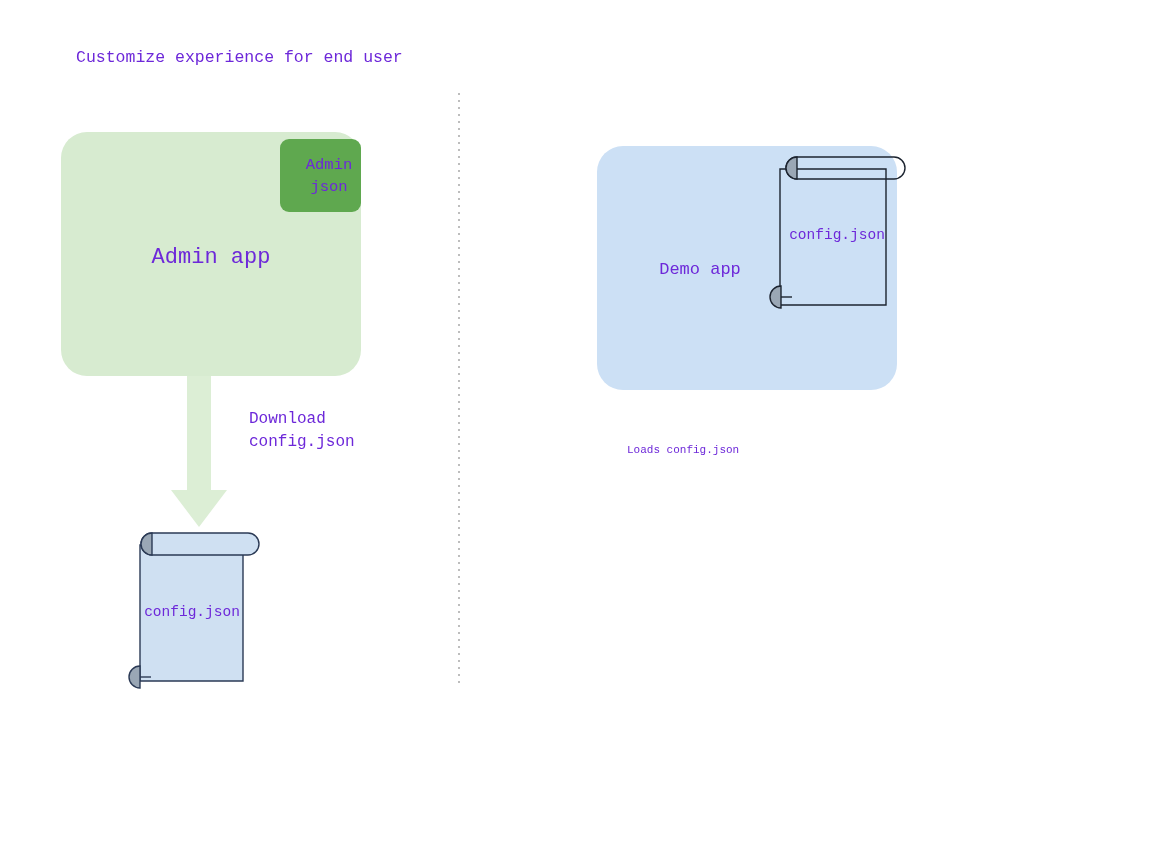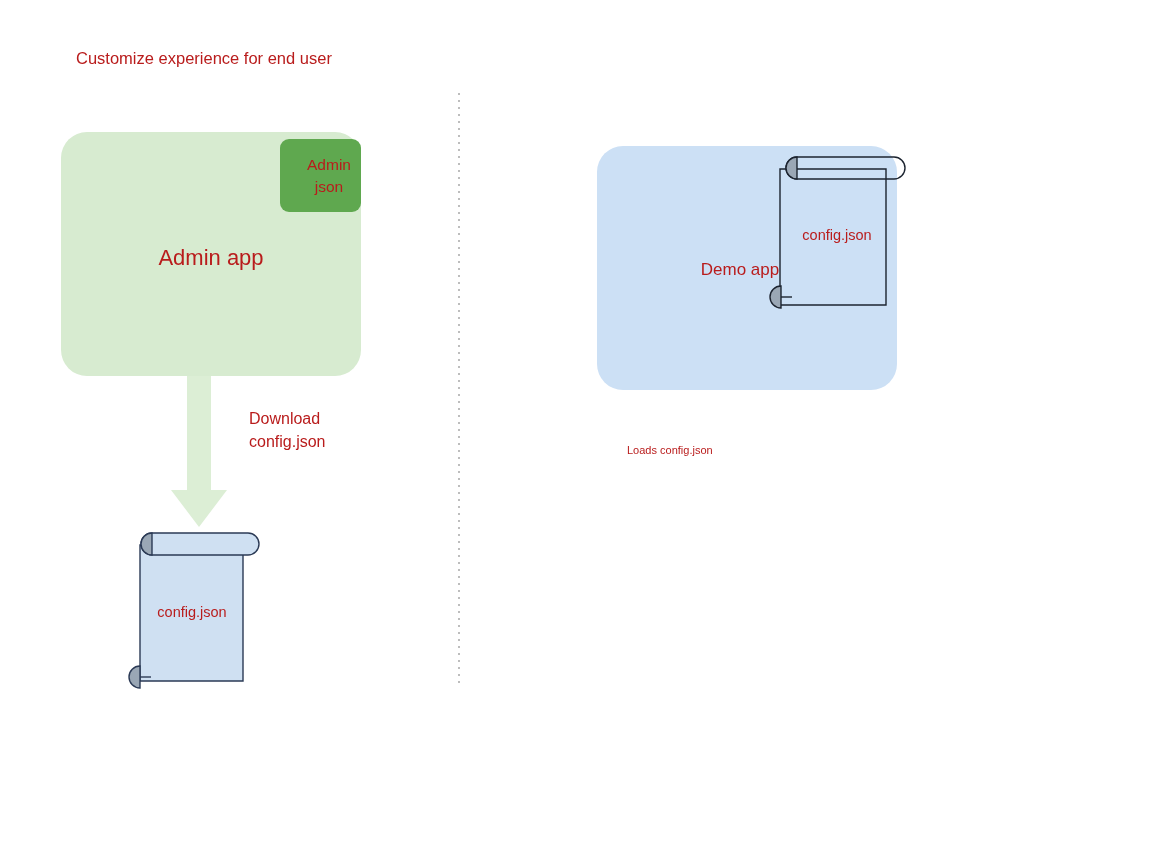--- a/index.html
+++ b/index.html
@@ -21,22 +21,22 @@
   }
   svg.diagram {
     position: absolute;
     top: 0;
     left: 0;
     width: 1152px;
     height: 864px;
   }
   .label {
     position: absolute;
-    font-family: Liberation Sans, sans-serif;
-    color: #b91c1c;
+    font-family: Liberation Mono, monospace;
+    color: #6d28d9;
     white-space: pre;
     line-height: 1.35;
   }
   .title-left {
     left: 76px;
     top: 47px;
     font-size: 16.5px;
   }
   .title-right {
     left: 604px;
@@ -70,21 +70,20 @@
     width: 110px;
     text-align: center;
     font-size: 14.5px;
   }
   .demo-app-label {
     left: 598px;
     top: 259px;
     width: 204px;
     text-align: center;
     font-size: 17px;
-    padding-left: 40px;
   }
   .config-right-label {
     left: 782px;
     top: 226px;
     width: 110px;
     text-align: center;
     font-size: 14.5px;
   }
   .loads-label {
     left: 627px;

